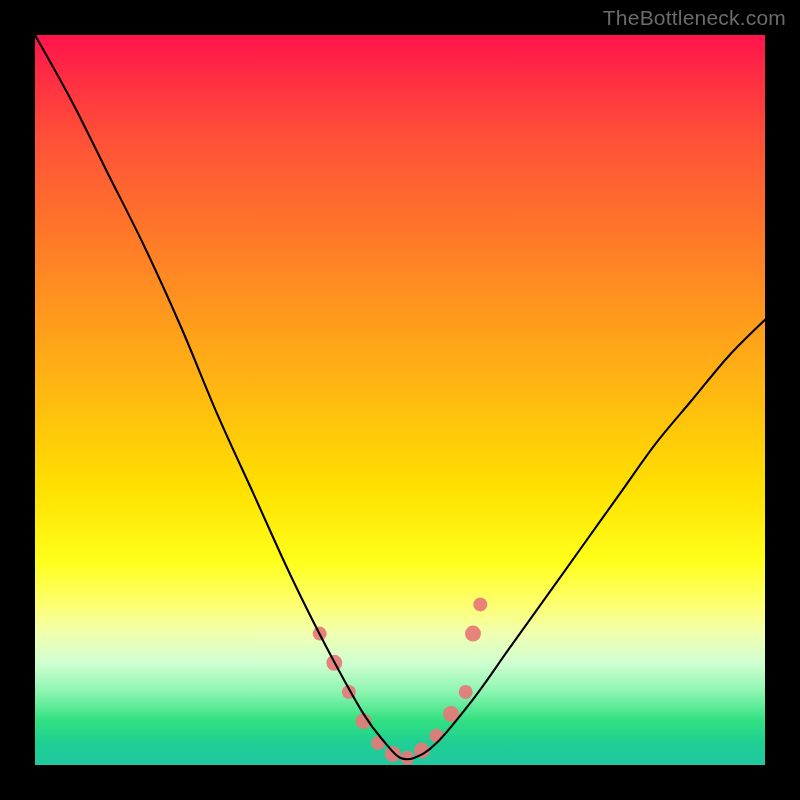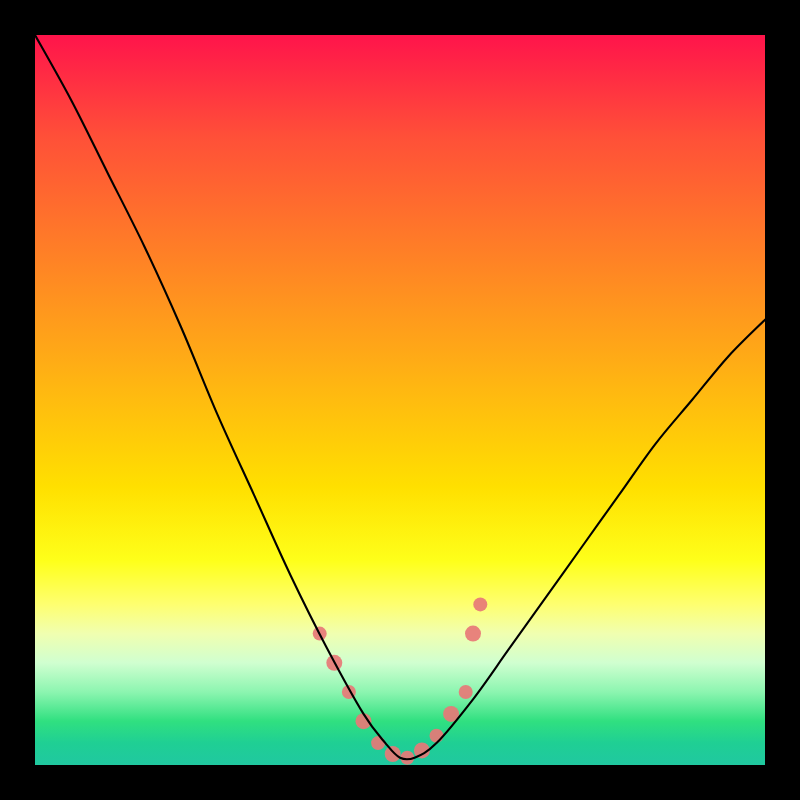--- a/index.html
+++ b/index.html
@@ -55,20 +55,21 @@
     left: 0;
     top: 0;
     width: 730px;
     height: 730px;
   }
 </style>
 </head>
 <body>
 
 <div class="frame">
+  <div class="watermark">TheBottleneck.com</div>
   <div class="plot">
     <svg class="curve" viewBox="0 0 730 730">
       <g id="markers">
           <circle cx="284.7" cy="598.6" r="7" fill="#e77877" fill-opacity="0.92"></circle>
           <circle cx="299.3" cy="627.8" r="8" fill="#e77877" fill-opacity="0.92"></circle>
           <circle cx="313.9" cy="657.0" r="7" fill="#e77877" fill-opacity="0.92"></circle>
           <circle cx="328.5" cy="686.2" r="8" fill="#e77877" fill-opacity="0.92"></circle>
           <circle cx="343.1" cy="708.1" r="7" fill="#e77877" fill-opacity="0.92"></circle>
           <circle cx="357.7" cy="719.0" r="8" fill="#e77877" fill-opacity="0.92"></circle>
           <circle cx="372.3" cy="722.7" r="7" fill="#e77877" fill-opacity="0.92"></circle>

